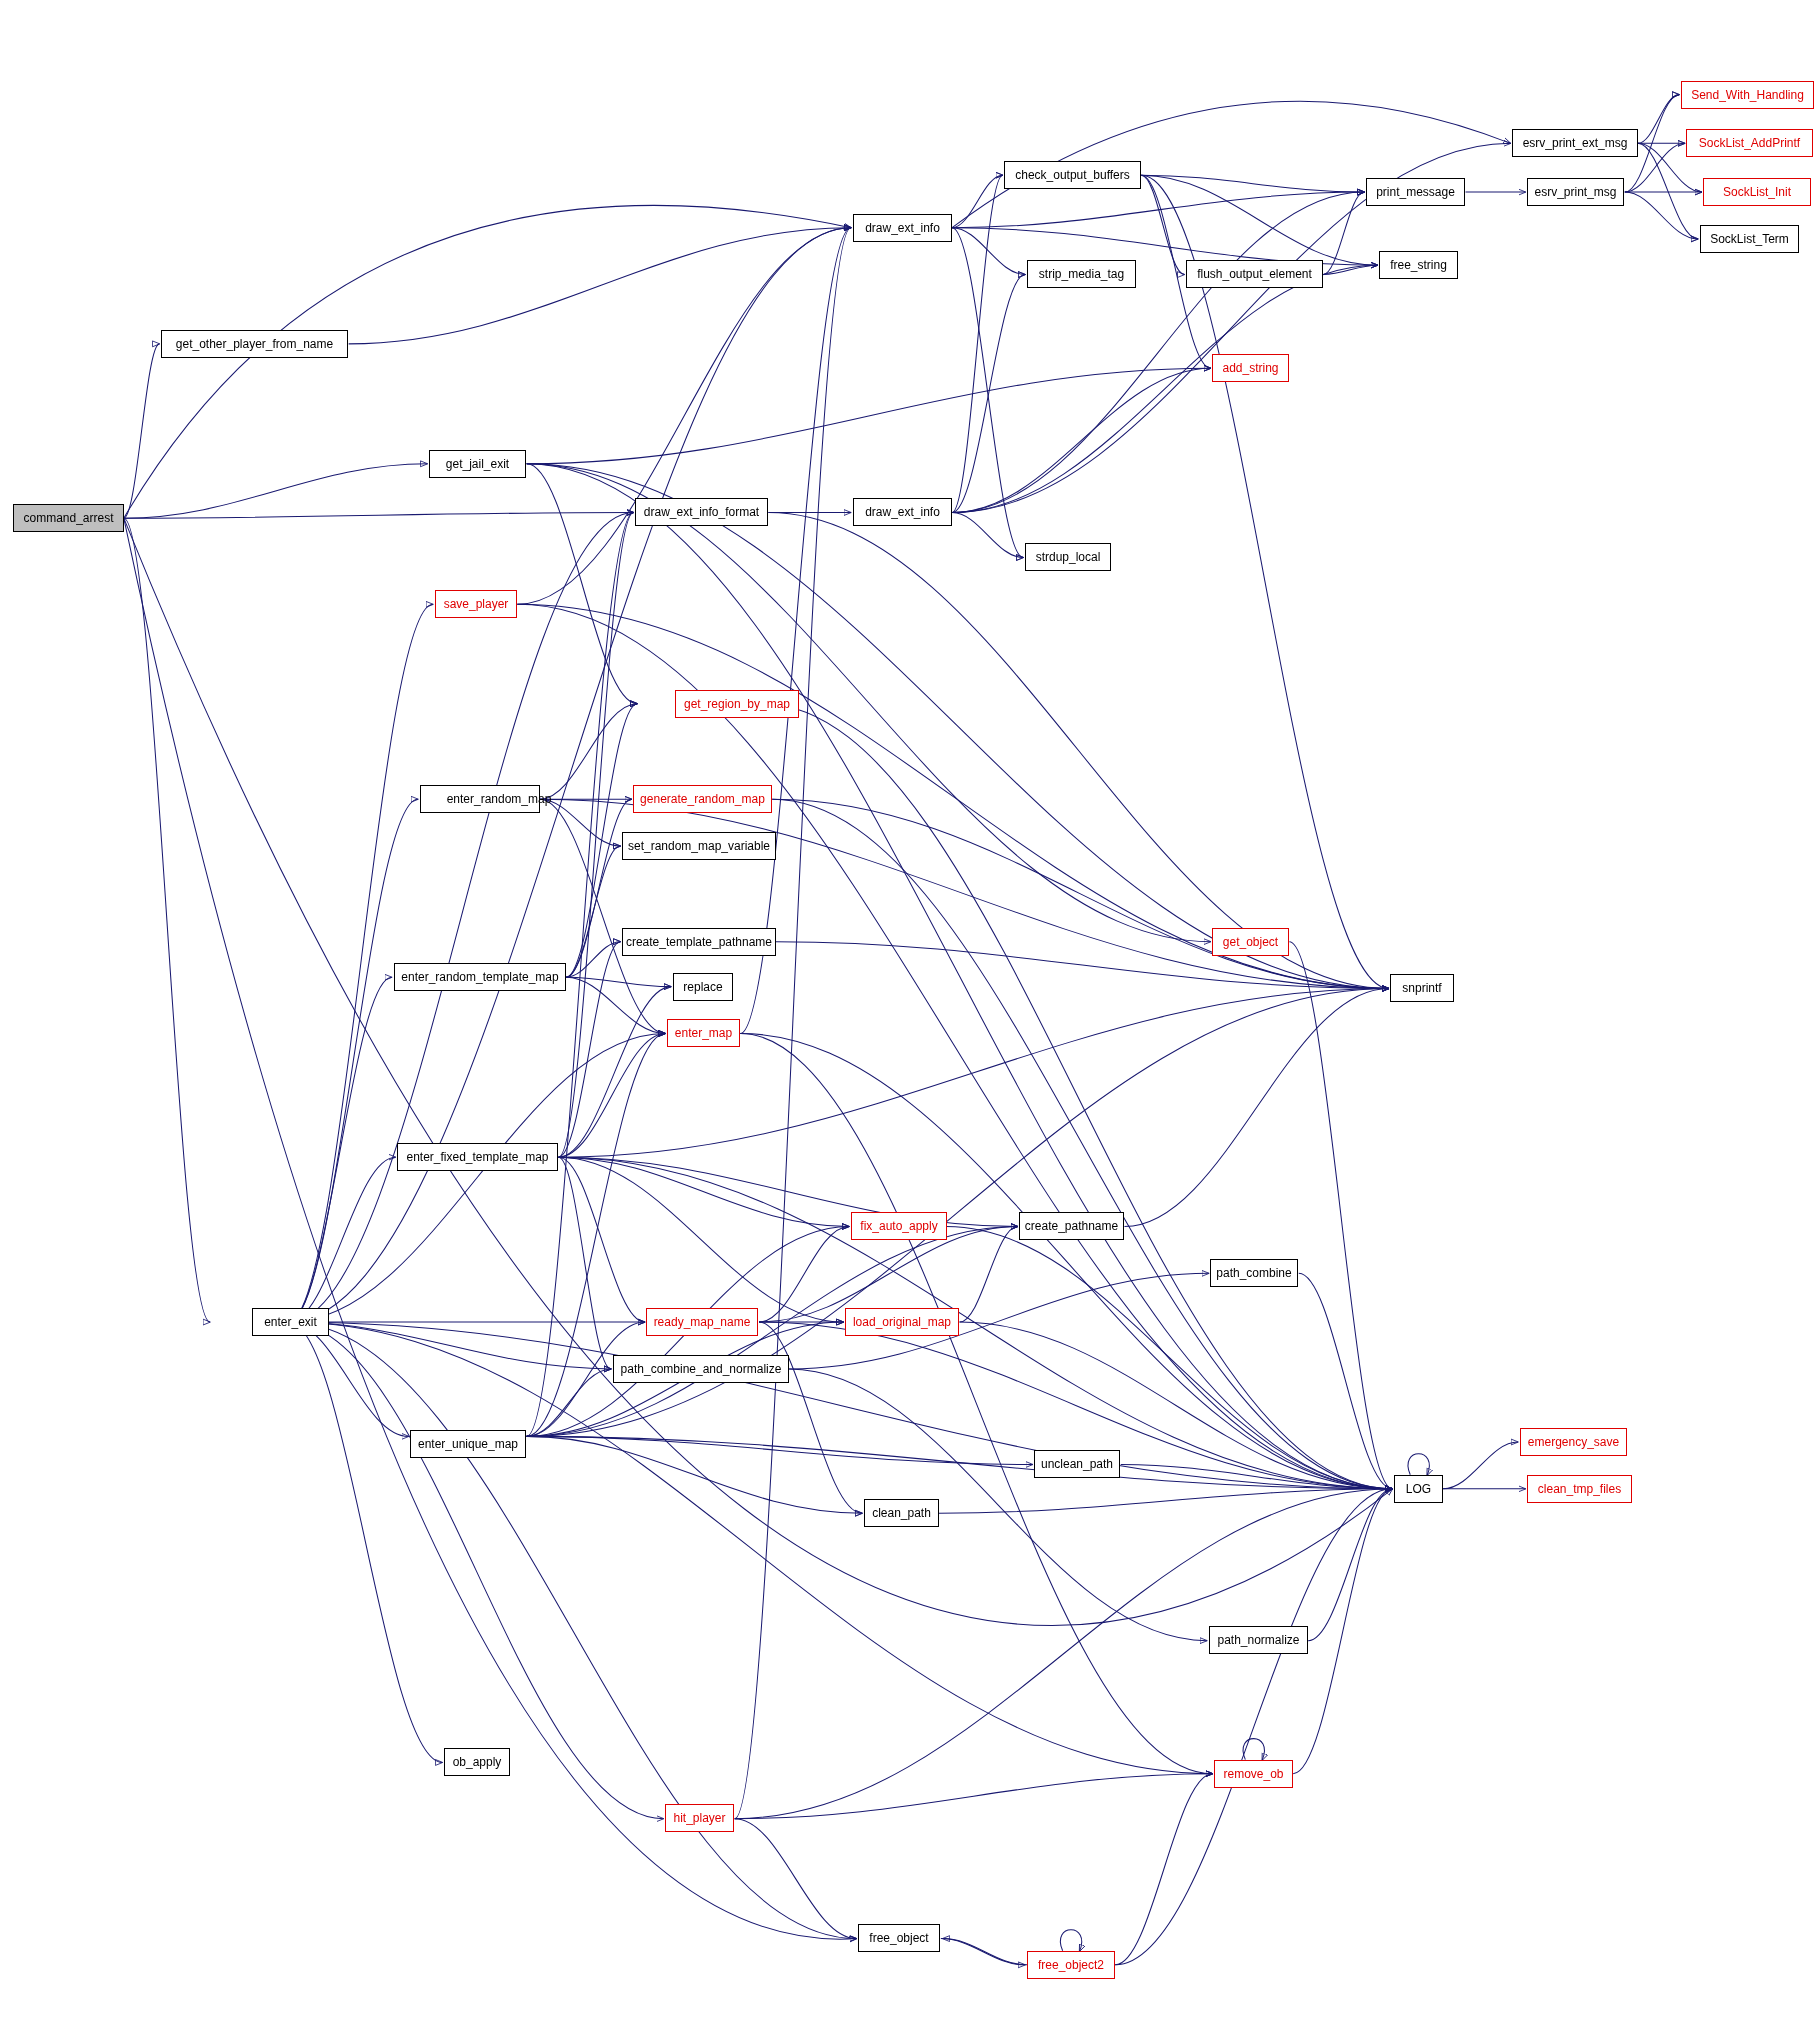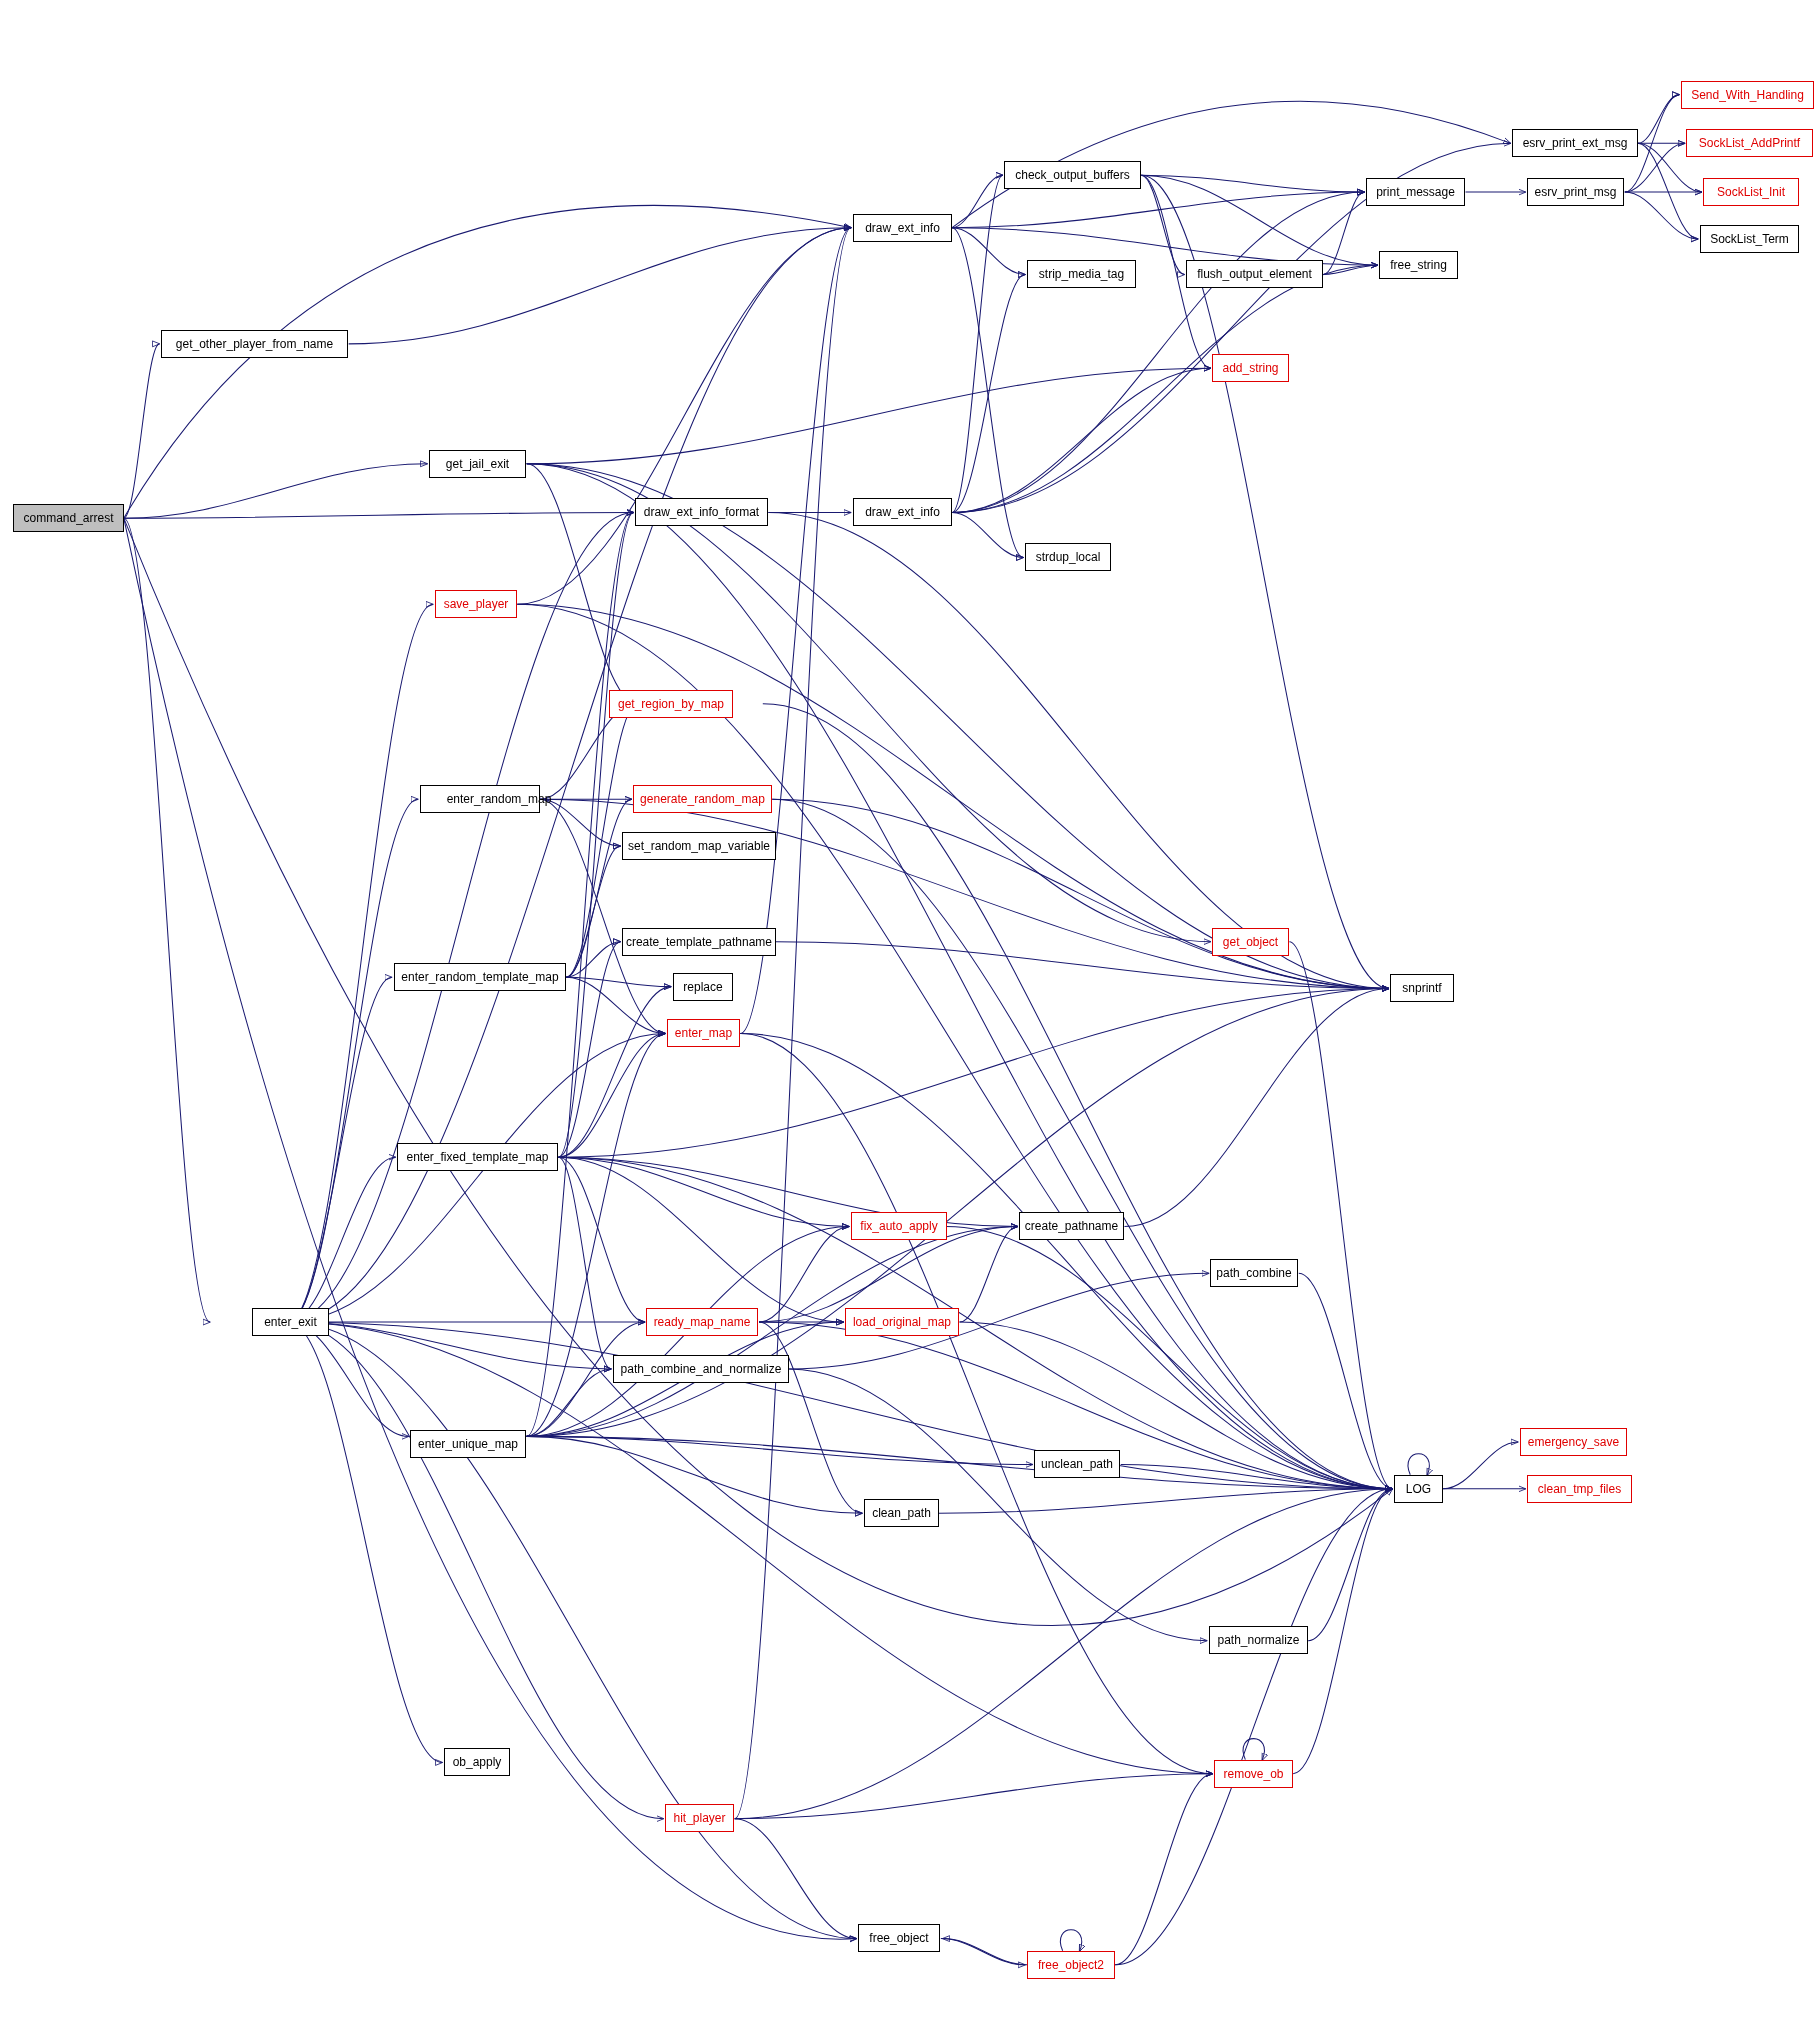--- a/index.html
+++ b/index.html
@@ -192,28 +192,28 @@
       <div class="node " style="left: 853px; top: 214px; width: 99px; height: 28px;">draw_ext_info</div>
       <div class="node " style="left: 1004px; top: 161px; width: 137px; height: 28px;">check_output_buffers</div>
       <div class="node " style="left: 1027px; top: 260px; width: 109px; height: 28px;">strip_media_tag</div>
       <div class="node " style="left: 1186px; top: 260px; width: 137px; height: 28px;">flush_output_element</div>
       <div class="node " style="left: 1366px; top: 178px; width: 99px; height: 28px;">print_message</div>
       <div class="node " style="left: 1379px; top: 251px; width: 79px; height: 28px;">free_string</div>
       <div class="node " style="left: 1512px; top: 129px; width: 126px; height: 28px;">esrv_print_ext_msg</div>
       <div class="node " style="left: 1527px; top: 178px; width: 97px; height: 28px;">esrv_print_msg</div>
       <div class="node truncated" style="left: 1681px; top: 81px; width: 133px; height: 28px;">Send_With_Handling</div>
       <div class="node truncated" style="left: 1686px; top: 129px; width: 127px; height: 28px;">SockList_AddPrintf</div>
-      <div class="node truncated" style="left: 1703px; top: 178px; width: 96px; height: 28px;">SockList_Init</div>
+      <div class="node truncated" style="left: 1703px; top: 178px; width: 108px; height: 28px;">SockList_Init</div>
       <div class="node " style="left: 1700px; top: 225px; width: 99px; height: 28px;">SockList_Term</div>
       <div class="node truncated" style="left: 1212px; top: 354px; width: 77px; height: 28px;">add_string</div>
       <div class="node " style="left: 635px; top: 498px; width: 133px; height: 28px;">draw_ext_info_format</div>
       <div class="node " style="left: 853px; top: 498px; width: 99px; height: 28px;">draw_ext_info</div>
       <div class="node " style="left: 1025px; top: 543px; width: 86px; height: 28px;">strdup_local</div>
       <div class="node truncated" style="left: 435px; top: 590px; width: 82px; height: 28px;">save_player</div>
-      <div class="node truncated" style="left: 609px; top: 690px; width: 124px; height: 28px;">get_region_by_map</div>
+      <div class="node truncated" style="left: 675px; top: 690px; width: 124px; height: 28px;">get_region_by_map</div>
       <div class="node " style="left: 420px; top: 785px; width: 120px; height: 28px; padding-left: 38px;">enter_random_map</div>
       <div class="node truncated" style="left: 633px; top: 785px; width: 139px; height: 28px;">generate_random_map</div>
       <div class="node " style="left: 622px; top: 832px; width: 154px; height: 28px;">set_random_map_variable</div>
       <div class="node " style="left: 622px; top: 928px; width: 154px; height: 28px;">create_template_pathname</div>
       <div class="node " style="left: 394px; top: 963px; width: 172px; height: 28px;">enter_random_template_map</div>
       <div class="node " style="left: 673px; top: 973px; width: 60px; height: 28px;">replace</div>
       <div class="node truncated" style="left: 667px; top: 1019px; width: 73px; height: 28px;">enter_map</div>
       <div class="node truncated" style="left: 1212px; top: 928px; width: 77px; height: 28px;">get_object</div>
       <div class="node " style="left: 1390px; top: 974px; width: 64px; height: 28px;">snprintf</div>
       <div class="node " style="left: 397px; top: 1143px; width: 161px; height: 28px;">enter_fixed_template_map</div>

